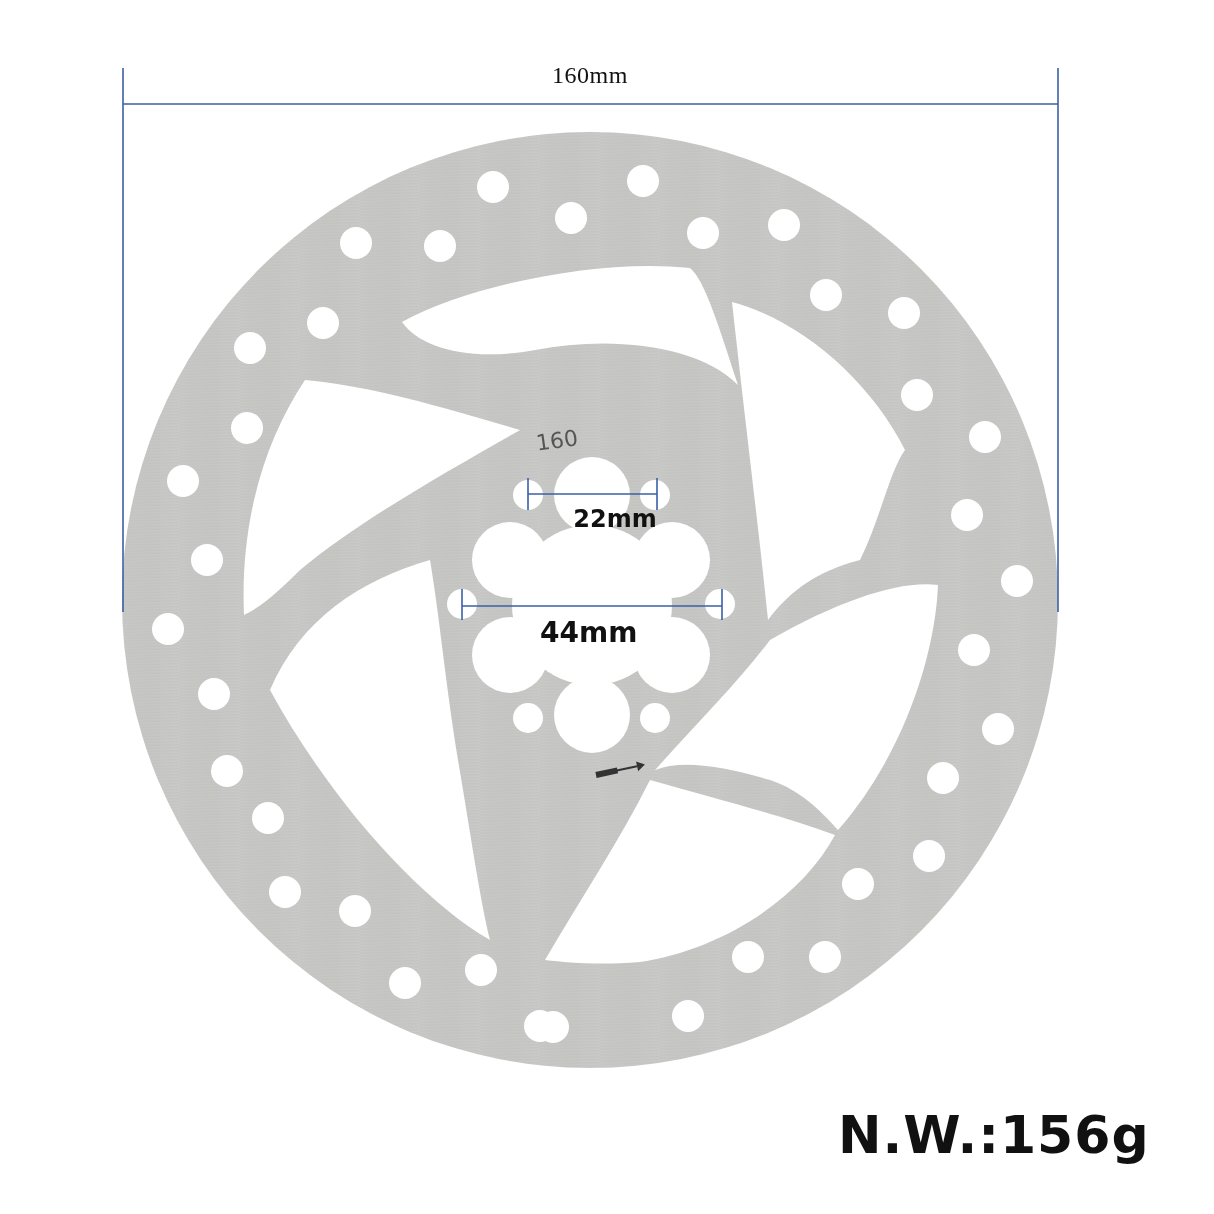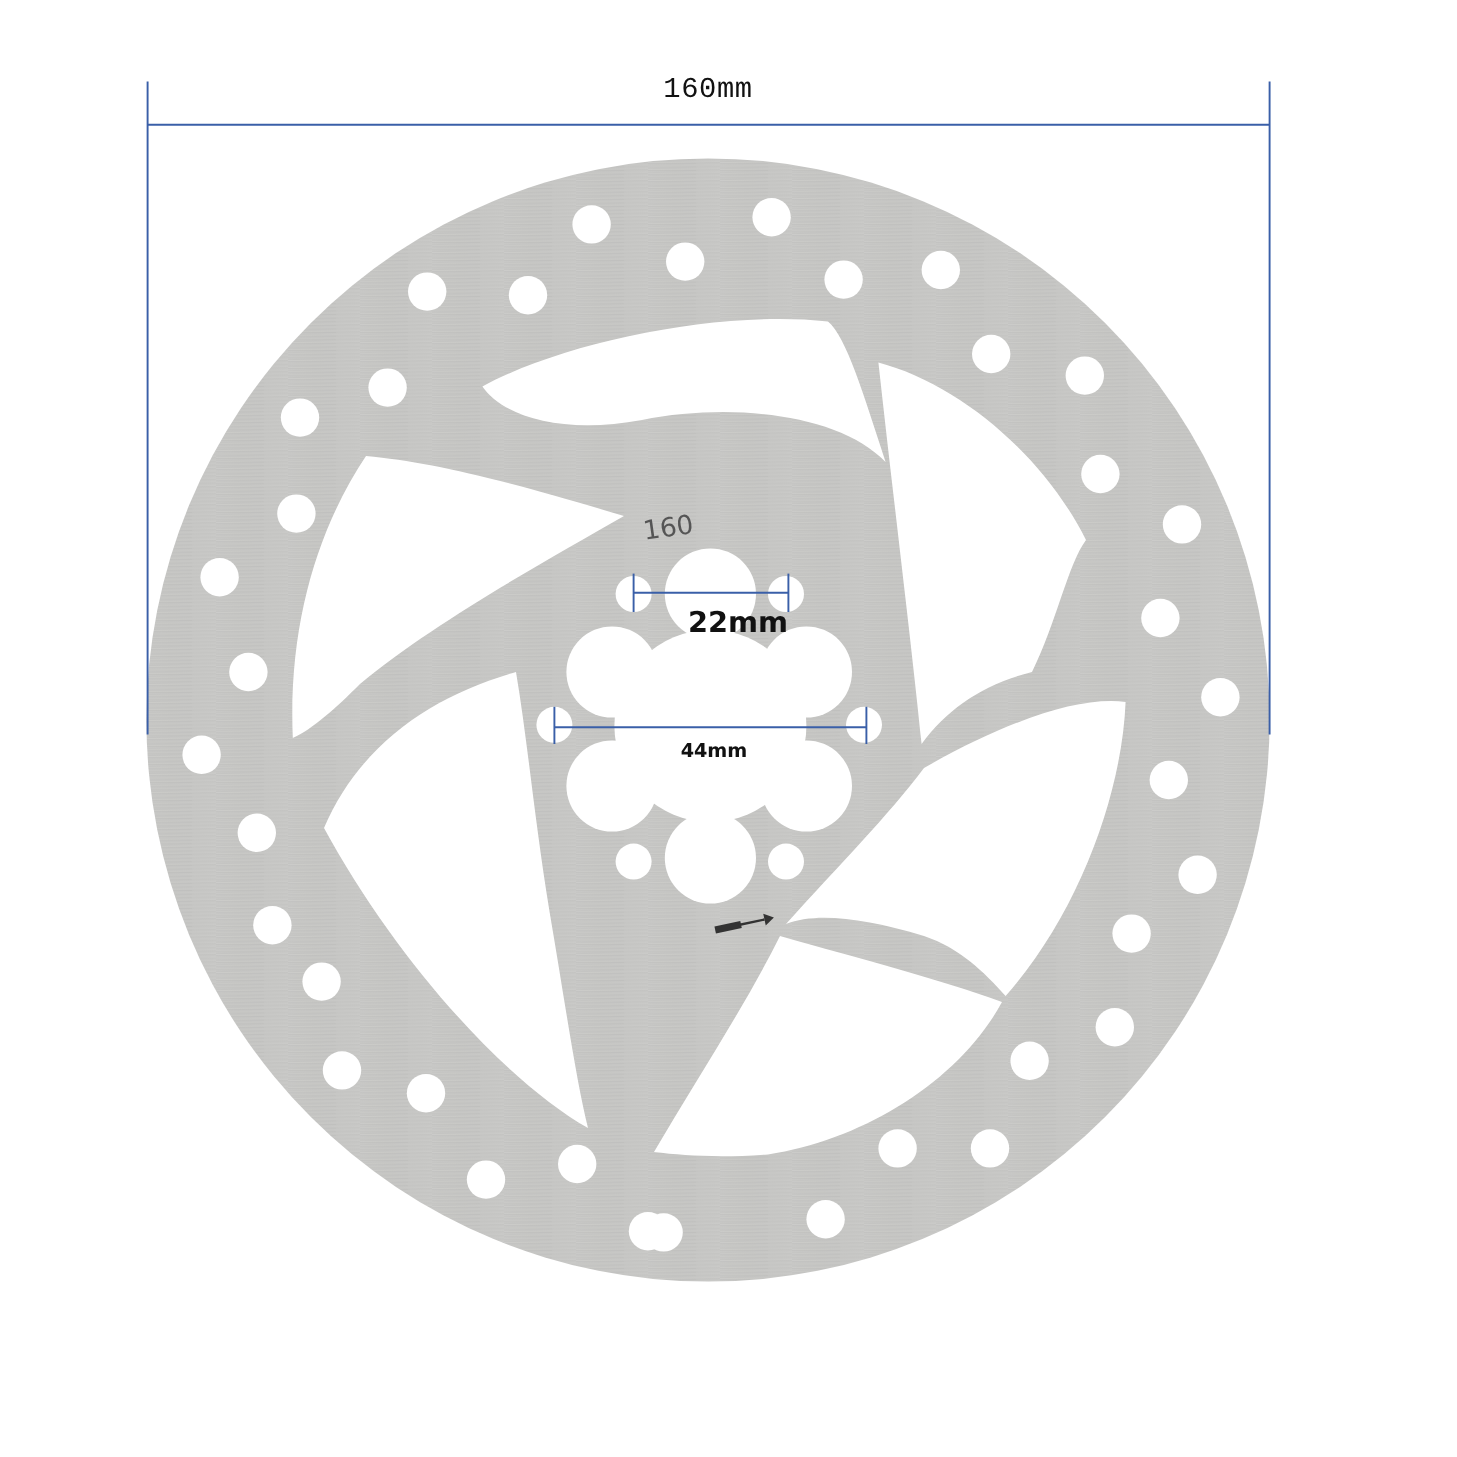--- a/index.html
+++ b/index.html
@@ -1,21 +1,21 @@
 <!DOCTYPE html>
 <html><head>
   <meta charset="utf-8">
   <style>
     html, body { margin: 0; padding: 0; background: #ffffff; }
     body { width: 1214px; height: 1214px; position: relative; overflow: hidden; font-family: "Liberation Sans", "DejaVu Sans", sans-serif; }
     #stage { position: absolute; left: 0; top: 0; width: 1214px; height: 1214px; }
     .dim-label { position: absolute; color: #111; font-weight: bold; font-family: "DejaVu Sans", "Liberation Sans", sans-serif; }
-    #dim160 { left: 490px; top: 62px; width: 200px; text-align: center; font-size: 24px; font-weight: normal; letter-spacing: 0.5px; font-family: Liberation Mono, monospace; }
+    #dim160 { left: 490px; top: 62px; width: 200px; text-align: center; font-size: 24px; font-weight: normal; letter-spacing: 0.5px; font-family: Liberation Serif, serif; }
     #dim22 { left: 560px; top: 505px; width: 110px; text-align: center; font-size: 24px; }
-    #dim44 { left: 540px; top: 616px; width: 110px; text-align: center; font-size: 16px; }
+    #dim44 { left: 540px; top: 616px; width: 110px; font-size: 28px; }
     #weight { left: 838px; top: 1105px; font-size: 52px; letter-spacing: 1px; }
     #stamp { position: absolute; left: 536px; top: 428px; font-size: 22px; color: #555; transform: rotate(-8deg); font-family: "DejaVu Sans", sans-serif; font-weight: normal; }
   </style>
 </head>
 <body>
 
 <div id="stage">
   <svg id="rotor-svg" width="1214" height="1214" viewBox="0 0 1214 1214">
     <defs>
       <linearGradient id="metal" x1="0" y1="0" x2="1" y2="1">
@@ -111,13 +111,14 @@
       <line x1="462" y1="589" x2="462" y2="620"></line>
       <line x1="722" y1="589" x2="722" y2="620"></line>
       <line x1="462" y1="606" x2="722" y2="606"></line>
     </g>
   </svg>
 
   <div id="dim160" class="dim-label">160mm</div>
   <div id="stamp">160</div>
   <div id="dim22" class="dim-label">22mm</div>
   <div id="dim44" class="dim-label">44mm</div>
+  <div id="weight" class="dim-label">N.W.:156g</div>
 </div>
 
 </body></html>

